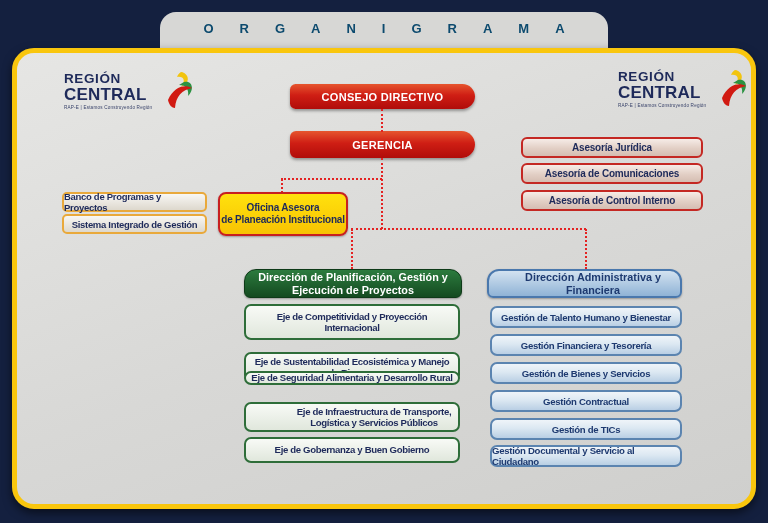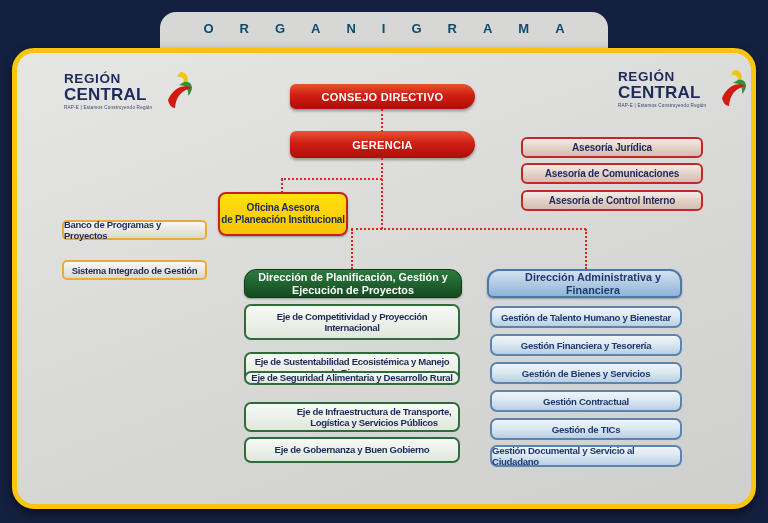--- a/index.html
+++ b/index.html
@@ -120,22 +120,22 @@
   <div class="abs redbox" style="top:131px; height:27px;">GERENCIA</div>
 
   <div class="abs vdot" style="left:381px; top:109px; height:23px;"></div>
   <div class="abs vdot" style="left:381px; top:158px; height:71px;"></div>
   <div class="abs hdot" style="left:281px; top:178px; width:101px;"></div>
   <div class="abs vdot" style="left:281px; top:179px; height:14px;"></div>
   <div class="abs hdot" style="left:351px; top:228px; width:235px;"></div>
   <div class="abs vdot" style="left:351px; top:229px; height:40px;"></div>
   <div class="abs vdot" style="left:585px; top:229px; height:40px;"></div>
 
-  <div class="abs leftbox" style="top:192px;margin-top:28px;">Banco de Programas y Proyectos</div>
-  <div class="abs leftbox" style="top:214px;margin-top:46px;">Sistema Integrado de Gestión</div>
+  <div class="abs leftbox" style="top:192px;">Banco de Programas y Proyectos</div>
+  <div class="abs leftbox" style="top:214px;">Sistema Integrado de Gestión</div>
 
   <div class="abs oficina">
     <div>Oficina Asesora</div>
     <div>de Planeación Institucional</div>
   </div>
 
   <div class="abs asbox" style="top:137px;">Asesoría Jurídica</div>
   <div class="abs asbox" style="top:163px;">Asesoría de Comunicaciones</div>
   <div class="abs asbox" style="top:190px;">Asesoría de Control Interno</div>
 

